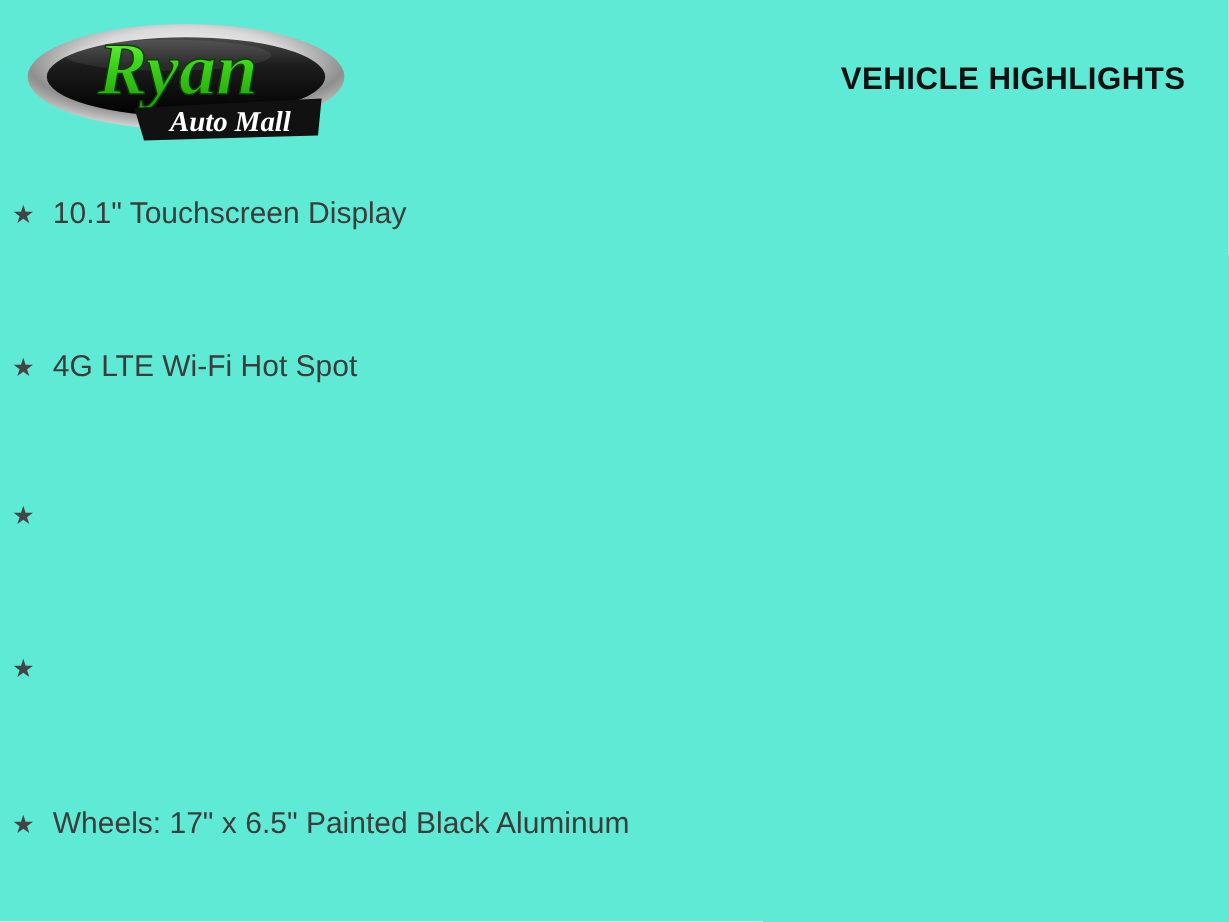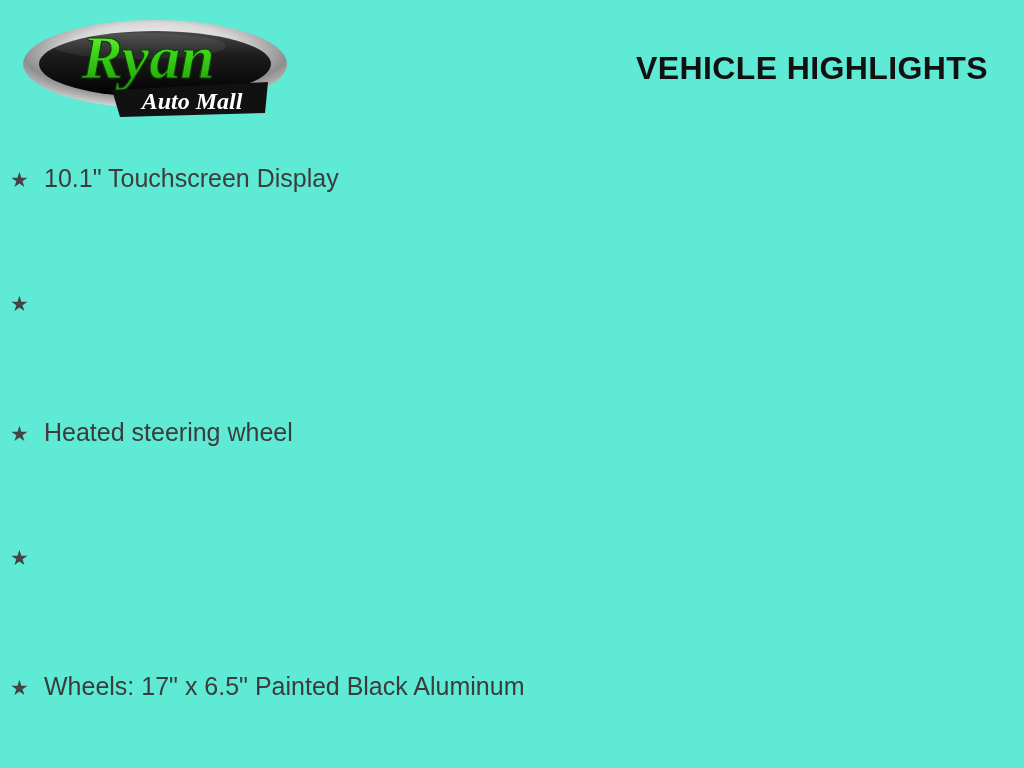--- a/index.html
+++ b/index.html
@@ -36,21 +36,21 @@
     width: 270px;
     height: 112px;
   }
 
   .logo svg { display: block; }
 
   .highlights-title {
     position: absolute;
     right: 36px;
     top: 50px;
-    font-size: 32px;
+    font-size: 26px;
     font-weight: bold;
     color: #111111;
     letter-spacing: 0.4px;
     white-space: nowrap;
   }
 
   
   .highlights-list {
     position: absolute;
     top: 166px;
@@ -129,24 +129,24 @@
     <div class="highlights-title">VEHICLE HIGHLIGHTS</div>
   </div>
 
   <ul class="highlights-list">
     <li class="highlight-item">
       <span class="bullet-star">★</span>
       <span class="highlight-text">10.1" Touchscreen Display</span>
     </li>
     <li class="highlight-item">
       <span class="bullet-star">★</span>
+      <span class="highlight-text">4G LTE Wi-Fi Hot Spot</span>
     </li>
     <li class="highlight-item">
       <span class="bullet-star">★</span>
-      <span class="highlight-text">Heated steering wheel</span>
     </li>
     <li class="highlight-item">
       <span class="bullet-star">★</span>
     </li>
     <li class="highlight-item">
       <span class="bullet-star">★</span>
       <span class="highlight-text">Wheels: 17" x 6.5" Painted Black Aluminum</span>
     </li>
   </ul>
 

